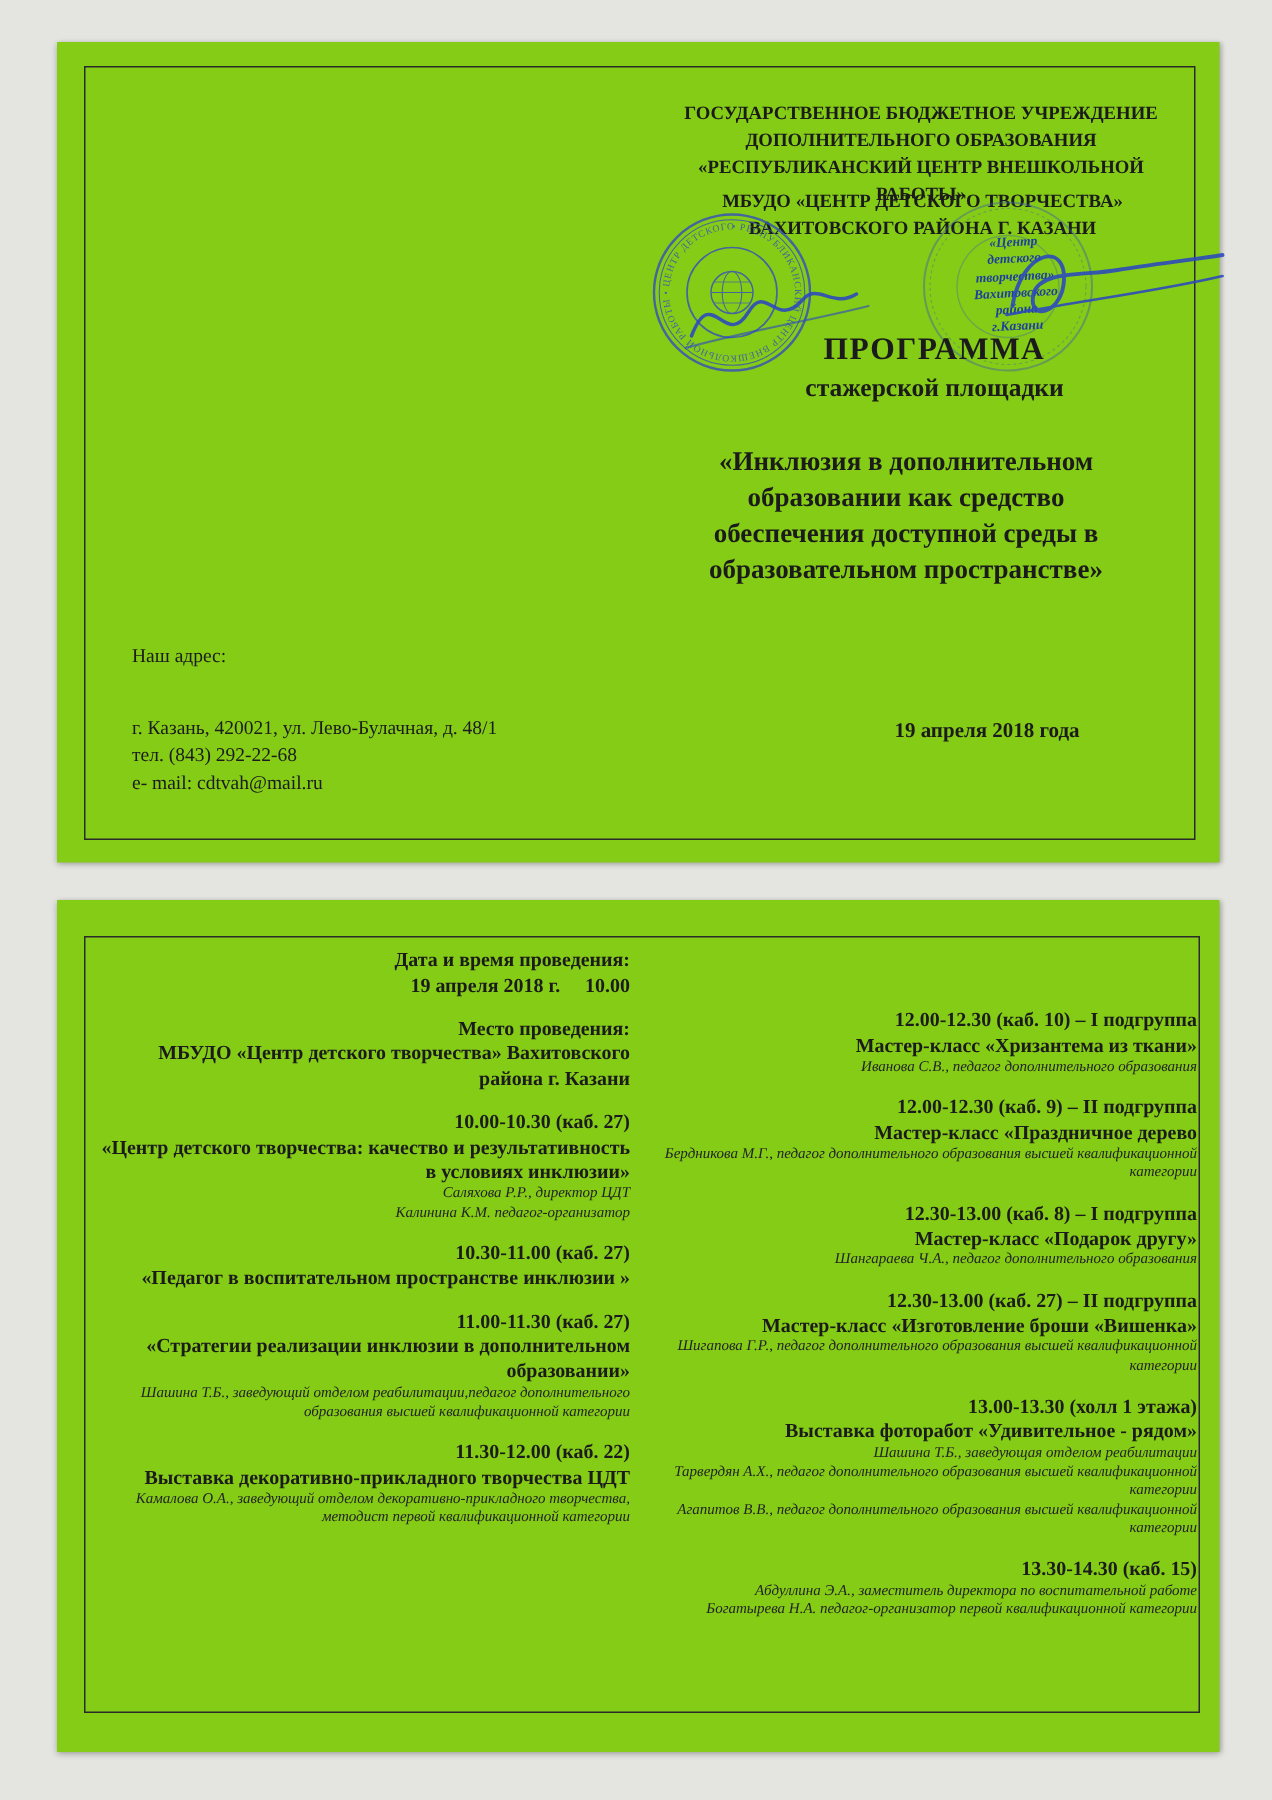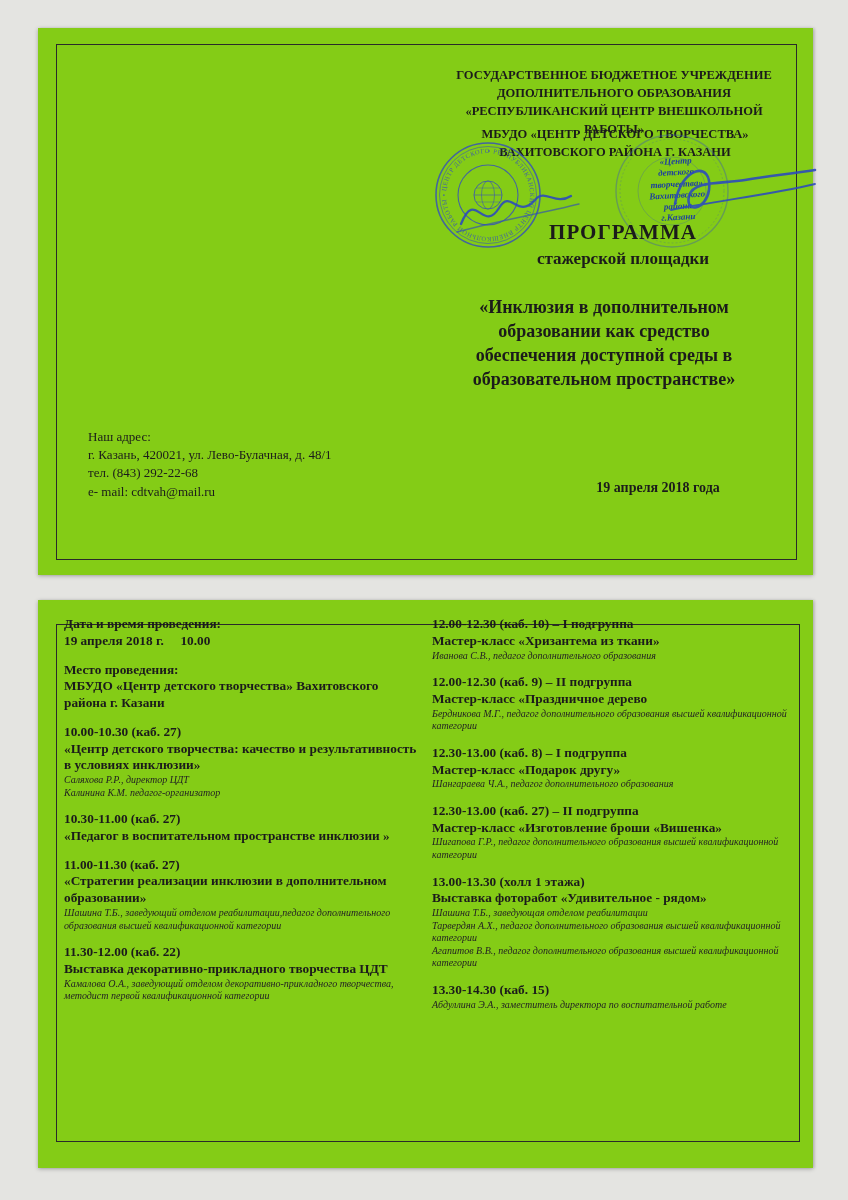--- a/index.html
+++ b/index.html
@@ -49,29 +49,29 @@
   }
   .theme{
     position:absolute;left:396px;top:268px;width:340px;
     text-align:center;font-weight:700;font-size:18px;line-height:1.33;
     white-space:pre-line;
   }
   .address{
     position:absolute;left:50px;top:400px;width:330px;
     font-size:13px;line-height:1.4;
   }
-  .address .lines{white-space:pre-line;}
+  .address .lines{white-space:pre-line;margin-top:30px;}
   .date{
     position:absolute;left:505px;top:452px;width:230px;
     font-weight:700;font-size:14px;text-align:center;
   }
 
-  .col{position:absolute;top:16px;}
+  .col{position:absolute;top:32px;text-align:right;}
   .colL{left:26px;width:356px;}
-  .colR{left:394px;width:366px;}
+  .colR{left:394px;width:366px;margin-top:40px;}
   .block{margin-bottom:12px;}
   .block .b{font-weight:700;font-size:13.3px;line-height:1.26;}
   .block .i{font-style:italic;font-size:10px;line-height:1.26;color:#232323;}
 </style>
 </head>
 <body>
 
 <div class="page">
 
   <div class="sheet sheet1">
@@ -198,17 +198,18 @@
         <div class="block">
           <div class="b">13.00-13.30 (холл 1 этажа)</div>
           <div class="b">Выставка фоторабот «Удивительное - рядом»</div>
           <div class="i">Шашина Т.Б., заведующая отделом реабилитации</div>
           <div class="i">Тарвердян А.Х., педагог дополнительного образования высшей квалификационной категории</div>
           <div class="i">Агапитов В.В., педагог дополнительного образования высшей квалификационной категории</div>
         </div>
         <div class="block">
           <div class="b">13.30-14.30 (каб. 15)</div>
           <div class="i">Абдуллина Э.А., заместитель директора по воспитательной работе</div>
+          <div class="i">Богатырева Н.А. педагог-организатор первой квалификационной категории</div>
         </div>
       </div>
   </div>
 
 </div>
 
 </body></html>

